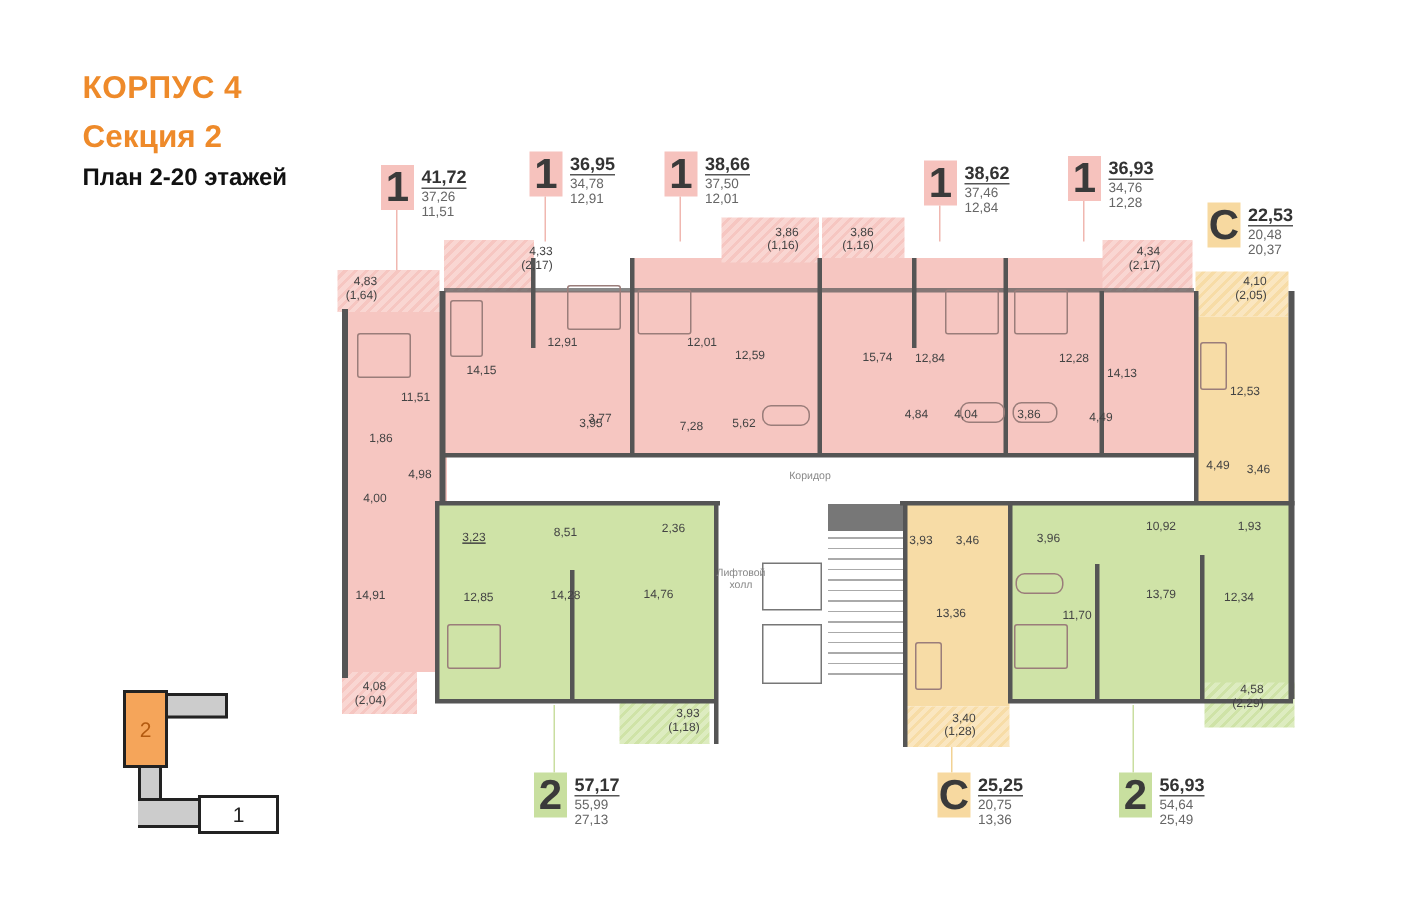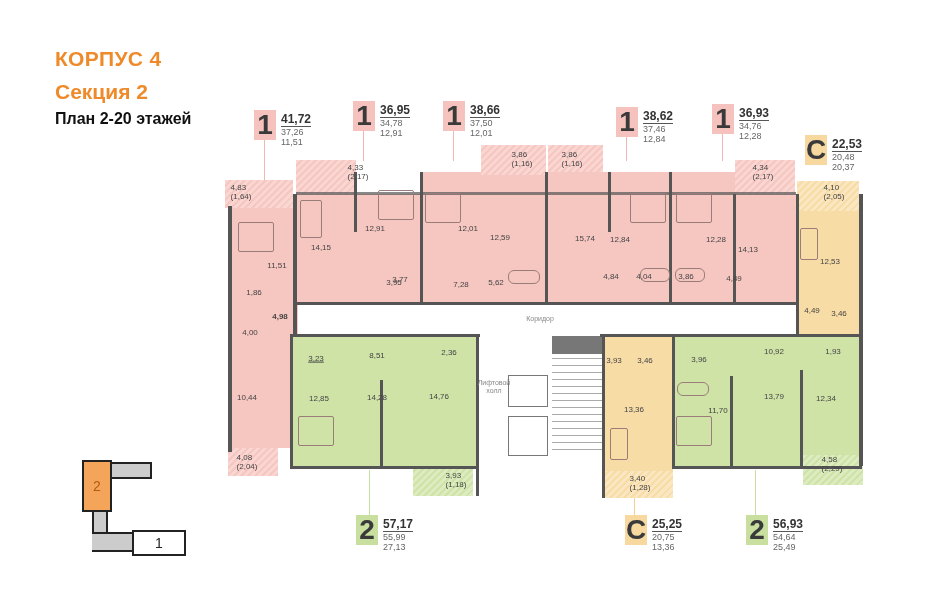--- a/index.html
+++ b/index.html
@@ -22,21 +22,21 @@
   .ly{background:#f2d293;}
   .plan{position:absolute;}
   .room{position:absolute;box-sizing:border-box;}
   .rp{background:#f6c6c1;}
   .rg{background:#cfe3a7;}
   .ry{background:#f7dca6;}
   .rb{background:repeating-linear-gradient(135deg,#f9d6d2 0 3px,#f6c6c1 3px 5px);}
   .rbg{background:repeating-linear-gradient(135deg,#ddecc0 0 3px,#cfe3a7 3px 5px);}
   .rby{background:repeating-linear-gradient(135deg,#fae6c0 0 3px,#f7dca6 3px 5px);}
   .wall{position:absolute;background:#555;}
-  .area{position:absolute;font-size:8px;color:#444;text-align:left;line-height:1.1;white-space:nowrap;transform:translate(-50%,-50%);}
+  .area{position:absolute;font-size:8px;color:#444;text-align:right;line-height:1.1;white-space:nowrap;transform:translate(-50%,-50%);}
   .lbl{position:absolute;font-size:7px;color:#888;text-align:center;transform:translate(-50%,-50%);}
   .furn{position:absolute;border:1px solid #9a7d7a;border-radius:2px;}
   .mini{position:absolute;}
 </style>
 </head>
 <body>
 
 <div class="title t1">КОРПУС 4</div>
 <div class="title t2">Секция 2</div>
 <div class="title t3">План 2-20 этажей</div>
@@ -169,22 +169,22 @@
   <div class="furn" style="left:610px;top:428px;width:16px;height:30px;"></div>
   <div class="furn" style="left:508px;top:270px;width:30px;height:12px;border-radius:6px;"></div>
   <div class="furn" style="left:640px;top:268px;width:28px;height:12px;border-radius:6px;"></div>
   <div class="furn" style="left:675px;top:268px;width:28px;height:12px;border-radius:6px;"></div>
   <div class="furn" style="left:677px;top:382px;width:30px;height:12px;border-radius:6px;"></div>
 
   <div class="area" style="left:241px;top:193px;"><span>4,83</span><br><span>(1,64)</span></div>
   <div class="area" style="left:277px;top:266px;">11,51</div>
   <div class="area" style="left:254px;top:293px;">1,86</div>
   <div class="area" style="left:250px;top:333px;">4,00</div>
-  <div class="area" style="left:280px;top:317px;font-weight:bold;">4,98</div>
-  <div class="area" style="left:247px;top:398px;">10,44</div>
+  <div class="area" style="left:280px;top:317px;">4,98</div>
+  <div class="area" style="left:247px;top:398px;">14,91</div>
   <div class="area" style="left:247px;top:463px;"><span>4,08</span><br><span>(2,04)</span></div>
 
   <div class="area" style="left:358px;top:173px;"><span>4,33</span><br><span>(2,17)</span></div>
   <div class="area" style="left:321px;top:248px;">14,15</div>
   <div class="area" style="left:375px;top:229px;">12,91</div>
   <div class="area" style="left:368px;top:280px;margin-left:32px;">3,77</div>
   <div class="area" style="left:394px;top:283px;">3,95</div>
 
   <div class="area" style="left:522px;top:160px;"><span>3,86</span><br><span>(1,16)</span></div>
   <div class="area" style="left:468px;top:229px;">12,01</div>

